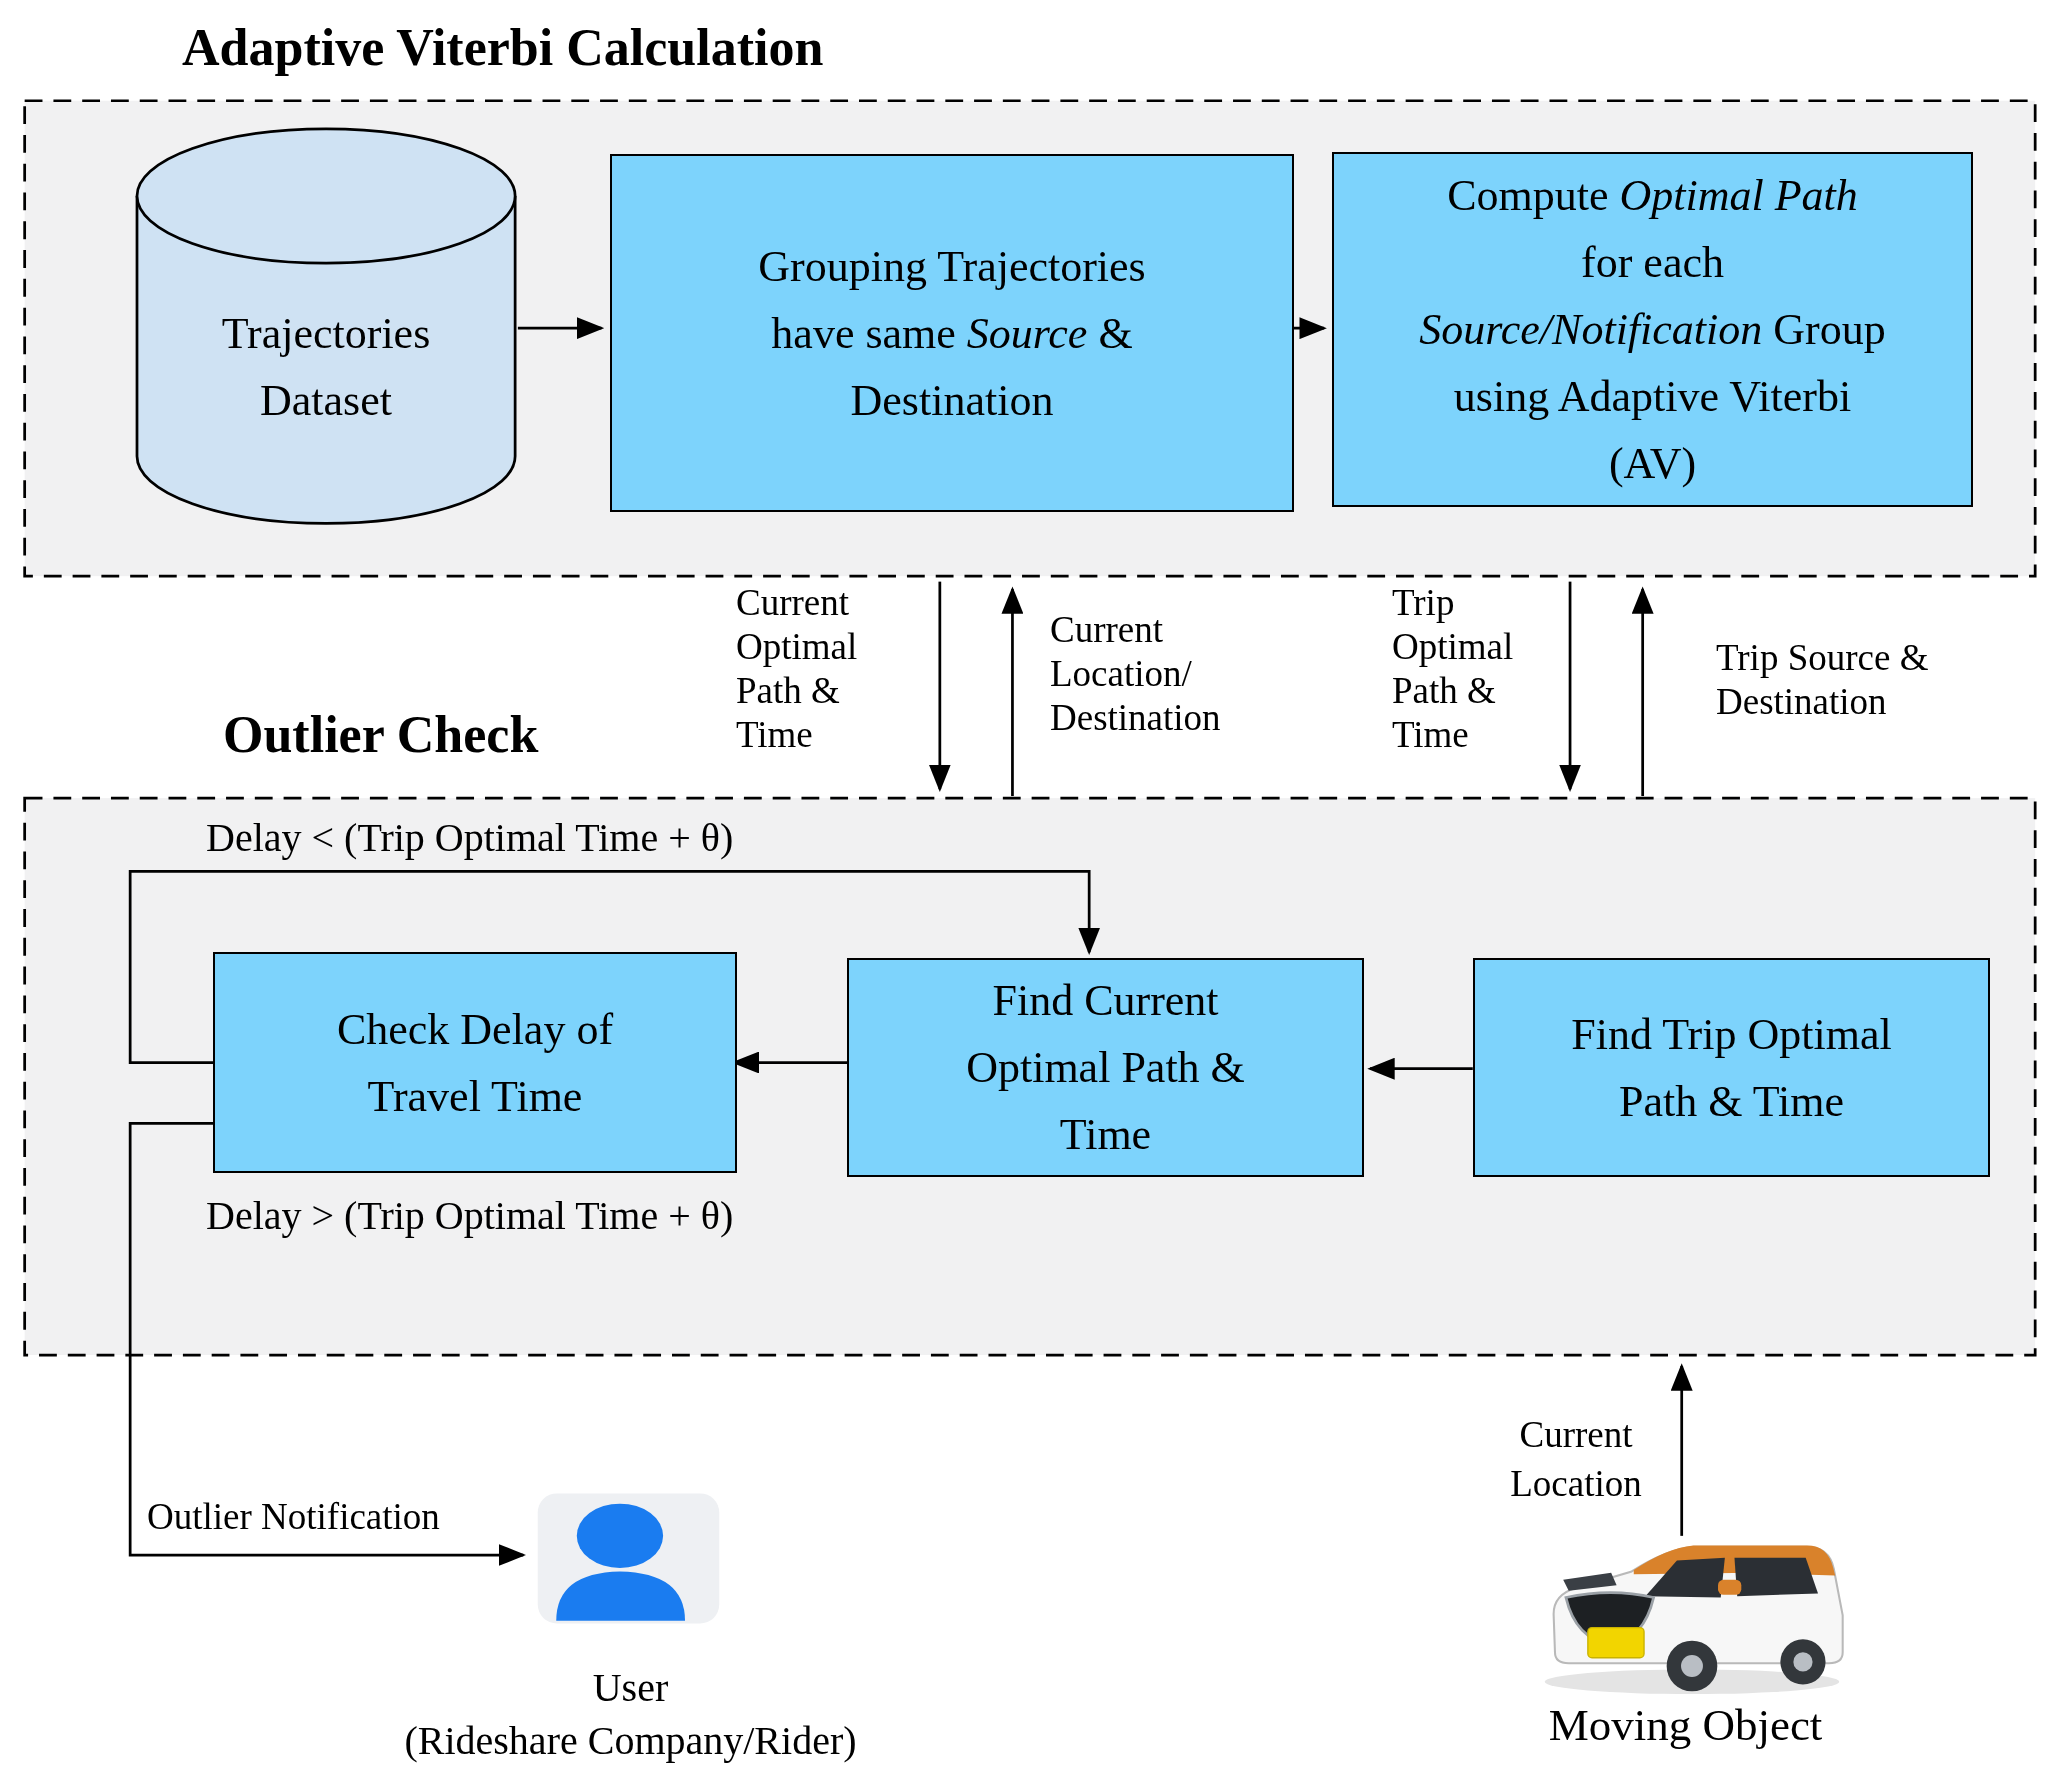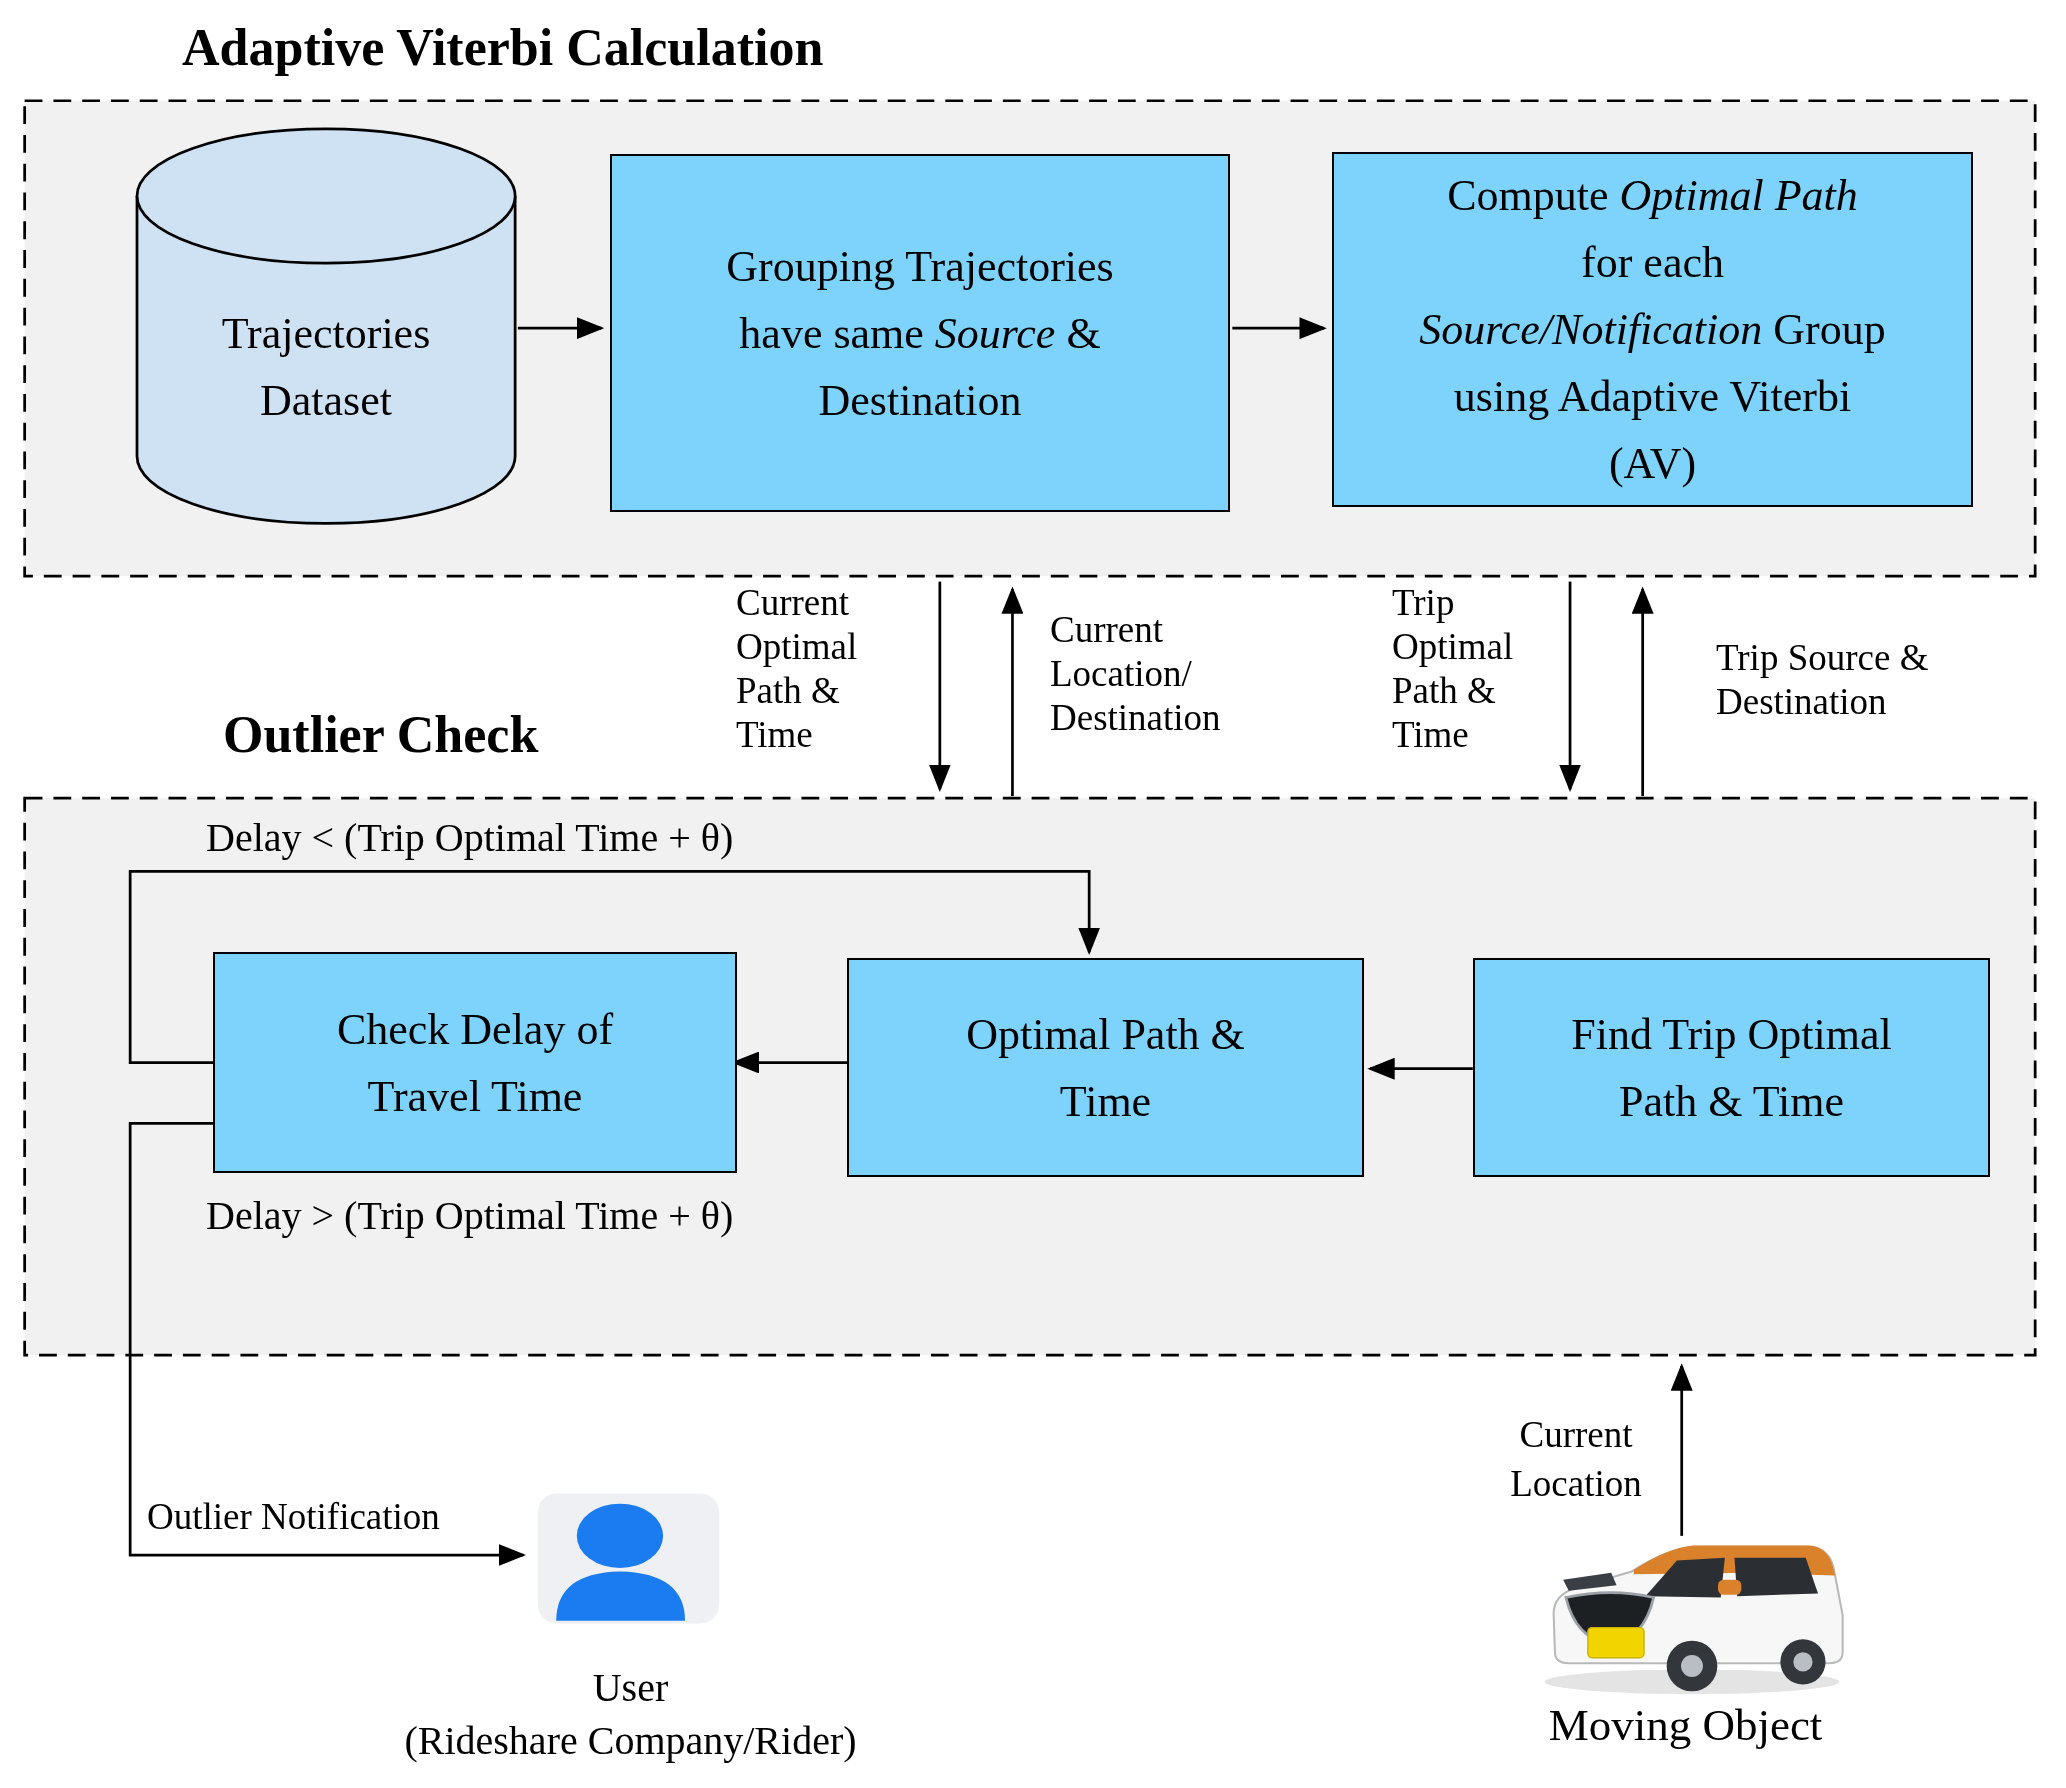--- a/index.html
+++ b/index.html
@@ -74,40 +74,41 @@
   </svg>
 
   <div class="txt big-title" style="left:161px;top:19px;margin-left:21px;">Adaptive Viterbi Calculation</div>
   <div class="txt big-title" style="left:223px;top:706px;">Outlier Check</div>
 
   <div class="txt cyl-text" style="left:134px;top:300px;">
     <div class="ln">Trajectories</div>
     <div class="ln">Dataset</div>
   </div>
 
-  <div class="node" style="left:610px;top:154px;width:620px;height:358px;">
+  <div class="node" style="left:610px;top:154px;width:684px;height:358px;">
     <div class="ln">Grouping Trajectories</div>
     <div class="ln"><span>have same </span><span class="it">Source</span><span> &amp;</span></div>
     <div class="ln">Destination</div>
   </div>
 
   <div class="node" style="left:1332px;top:152px;width:641px;height:355px;">
     <div class="ln"><span>Compute </span><span class="it">Optimal Path</span></div>
     <div class="ln">for each</div>
     <div class="ln"><span class="it">Source/Notification</span><span> Group</span></div>
     <div class="ln">using Adaptive Viterbi</div>
     <div class="ln">(AV)</div>
   </div>
 
   <div class="node" style="left:213px;top:952px;width:524px;height:221px;">
     <div class="ln">Check Delay of</div>
     <div class="ln">Travel Time</div>
   </div>
 
   <div class="node" style="left:847px;top:958px;width:517px;height:219px;">
+    <div class="ln">Find Current</div>
     <div class="ln">Optimal Path &amp;</div>
     <div class="ln">Time</div>
   </div>
 
   <div class="node" style="left:1473px;top:958px;width:517px;height:219px;">
     <div class="ln">Find Trip Optimal</div>
     <div class="ln">Path &amp; Time</div>
   </div>
 
   <div class="txt flow-label" style="left:736px;top:581px;">

